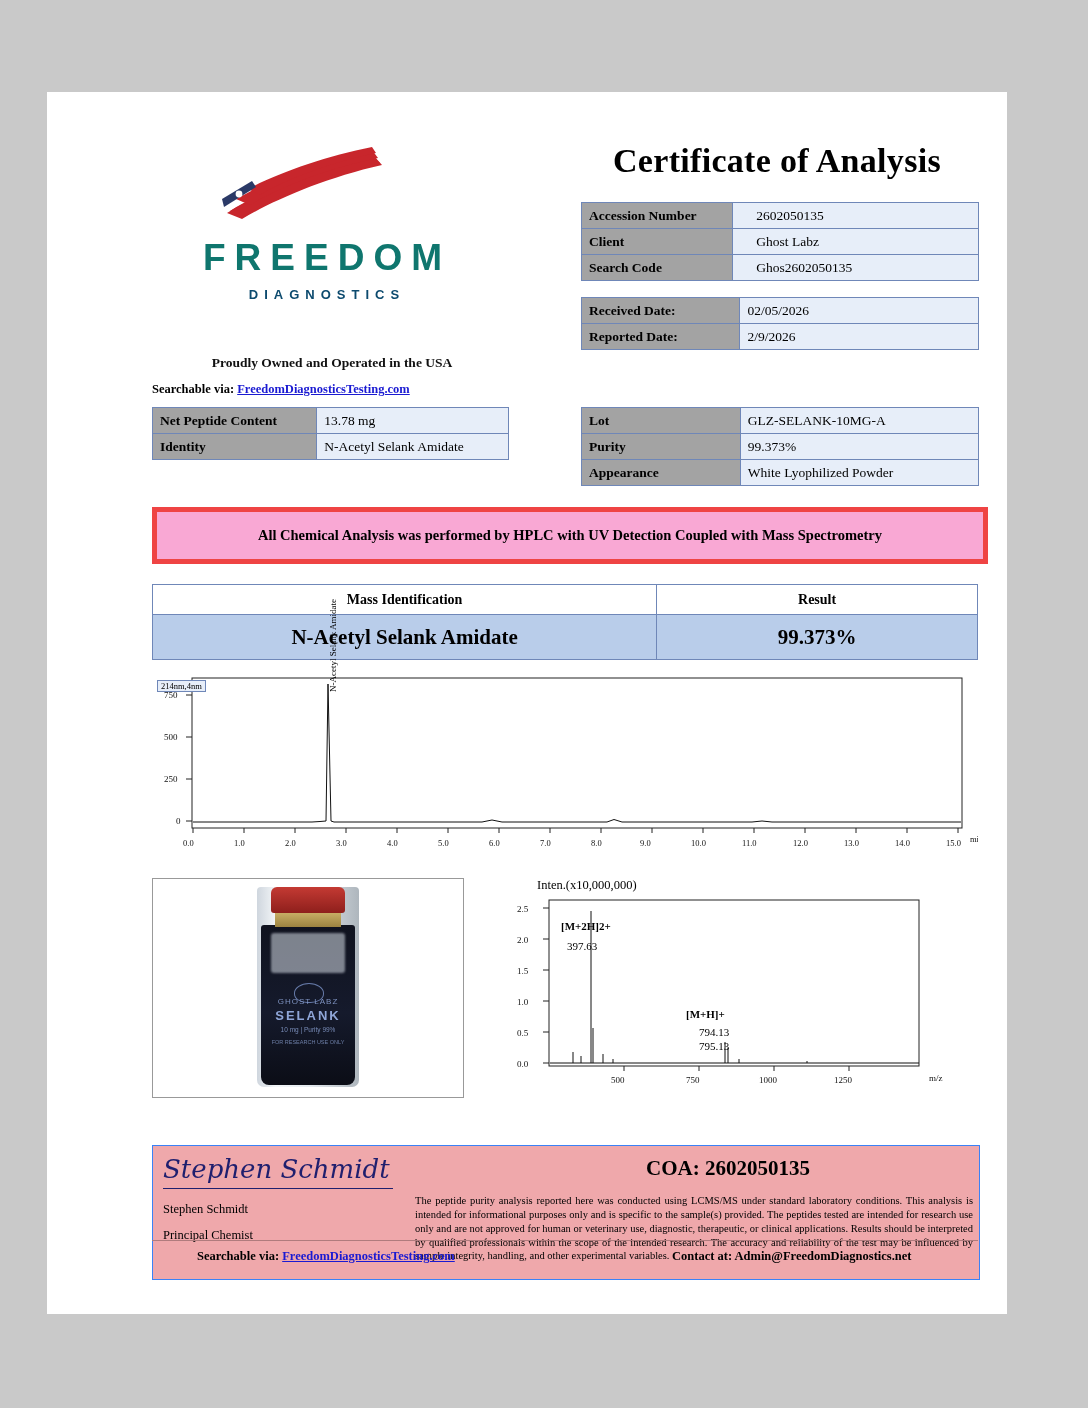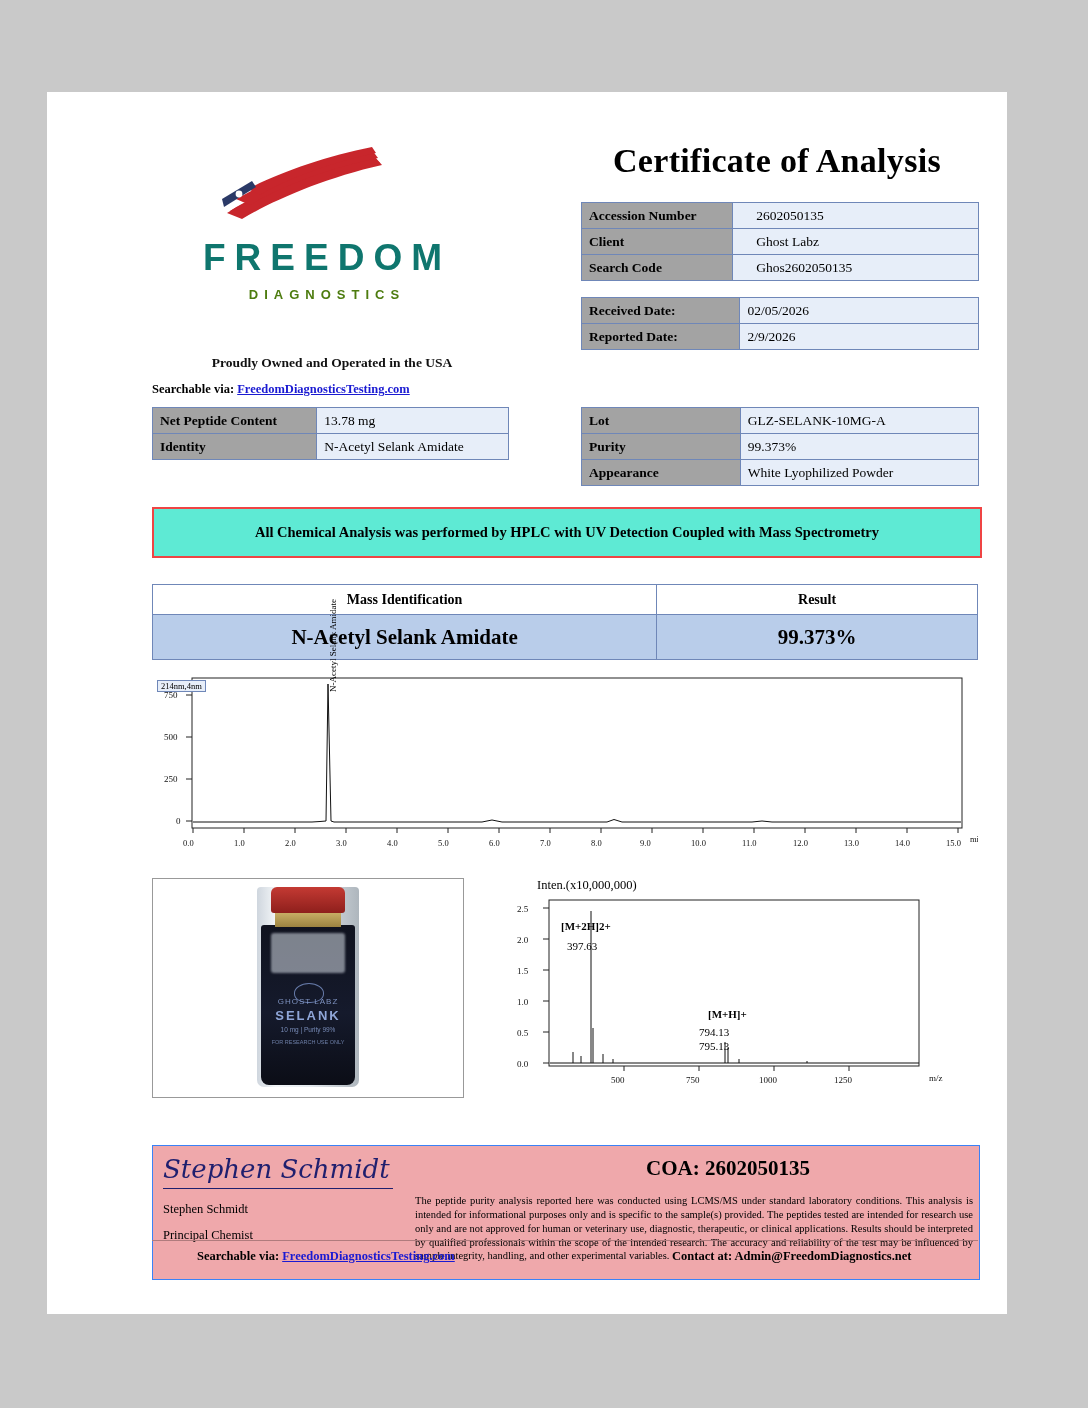--- a/index.html
+++ b/index.html
@@ -20,21 +20,21 @@
   
   .logo-wrap { position:absolute; left:110px; top:55px; width:340px; text-align:center; }
   .flag { width:210px; height:80px; margin:0 auto; }
   .brand {
     font-family:"Liberation Sans", sans-serif;
     font-size:37px; letter-spacing:9px; color:#0f766e; font-weight:600;
     margin-top:6px;
   }
   .brand-sub {
     font-family:"Liberation Sans", sans-serif;
-    font-size:13px; letter-spacing:6px; color:#4d7c0f; font-weight:700;
+    font-size:13px; letter-spacing:6px; color:#0c4a6e; font-weight:700;
     margin-top:8px;
   }
   .proud {
     position:absolute; left:110px; top:263px; width:350px; text-align:center;
     font-size:13.5px; font-weight:bold; color:#111;
   }
   .searchable-top {
     position:absolute; left:105px; top:290px; font-size:12.5px; font-weight:bold;
   }
   .searchable-top a { color:#1a1ad2; text-decoration:underline; font-weight:bold; }
@@ -62,21 +62,21 @@
   #product-table td.k { width:155px; }
   #product-table td.v { width:184px; }
 
   #lot-table { position:absolute; left:534px; top:315px; width:398px; }
   #lot-table td.k { width:148px; }
   #lot-table td.v { width:232px; }
 
   
   .banner {
     position:absolute; left:105px; top:415px; width:826px; height:47px;
-    background:#5eead4; border:2px solid #ef4444;
+    background:#f9a8d4; border:5px solid #ef4444;
     display:flex; align-items:center; justify-content:center;
     font-size:14.5px; font-weight:bold; text-align:center;
   }
 
   
   #mass-table { position:absolute; left:105px; top:492px; width:826px; border-collapse:collapse; }
   #mass-table th, #mass-table td { border:1px solid #6f87b8; }
   #mass-table th { background:#ffffff; font-size:14px; height:27px; font-weight:bold; }
   #mass-table td { background:#b9cdea; height:42px; text-align:center; font-size:21px; font-weight:bold; }
   .col-a { width:505px; }
@@ -410,21 +410,21 @@
         <line x1="372" y1="188" x2="372" y2="193"></line>
       </g>
       <text class="axis-lbl" x="134" y="205">500</text>
       <text class="axis-lbl" x="209" y="205">750</text>
       <text class="axis-lbl" x="282" y="205">1000</text>
       <text class="axis-lbl" x="357" y="205">1250</text>
       <text class="axis-lbl" x="452" y="203">m/z</text>
     </svg>
     <div class="ms-ann" style="left:84px; top:42px;">[M+2H]2+</div>
     <div class="ms-val" style="left:90px; top:62px;">397.63</div>
-    <div class="ms-ann" style="left:231px; top:130px;">[M+H]+</div>
+    <div class="ms-ann" style="left:209px; top:130px;">[M+H]+</div>
     <div class="ms-val" style="left:222px; top:148px;">794.13</div>
     <div class="ms-val" style="left:222px; top:162px;">795.13</div>
   </div>
 
   <div class="footer">
     <div class="sig">Stephen Schmidt</div>
     <div class="sig-name">Stephen Schmidt</div>
     <div class="sig-role">Principal Chemist</div>
     <div class="coa-num">COA: 2602050135</div>
     <div class="disclaimer">The peptide purity analysis reported here was conducted using LCMS/MS under standard laboratory conditions. This analysis is intended for informational purposes only and is specific to the sample(s) provided. The peptides tested are intended for research use only and are not approved for human or veterinary use, diagnostic, therapeutic, or clinical applications. Results should be interpreted by qualified professionals within the scope of the intended research. The accuracy and reliability of the test may be influenced by sample integrity, handling, and other experimental variables.</div>

